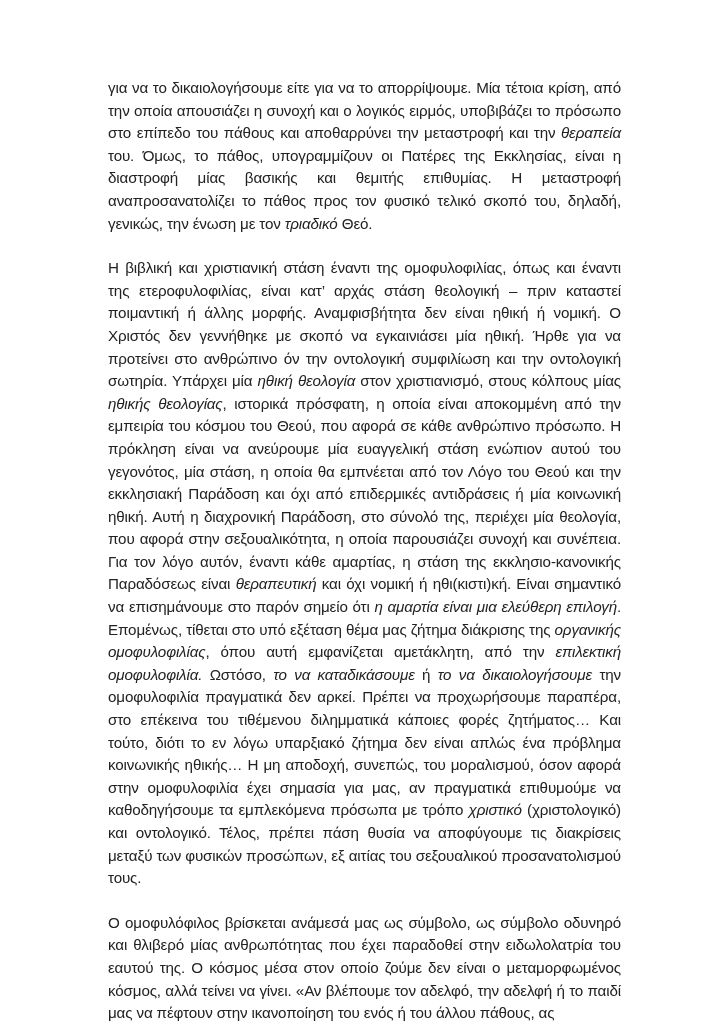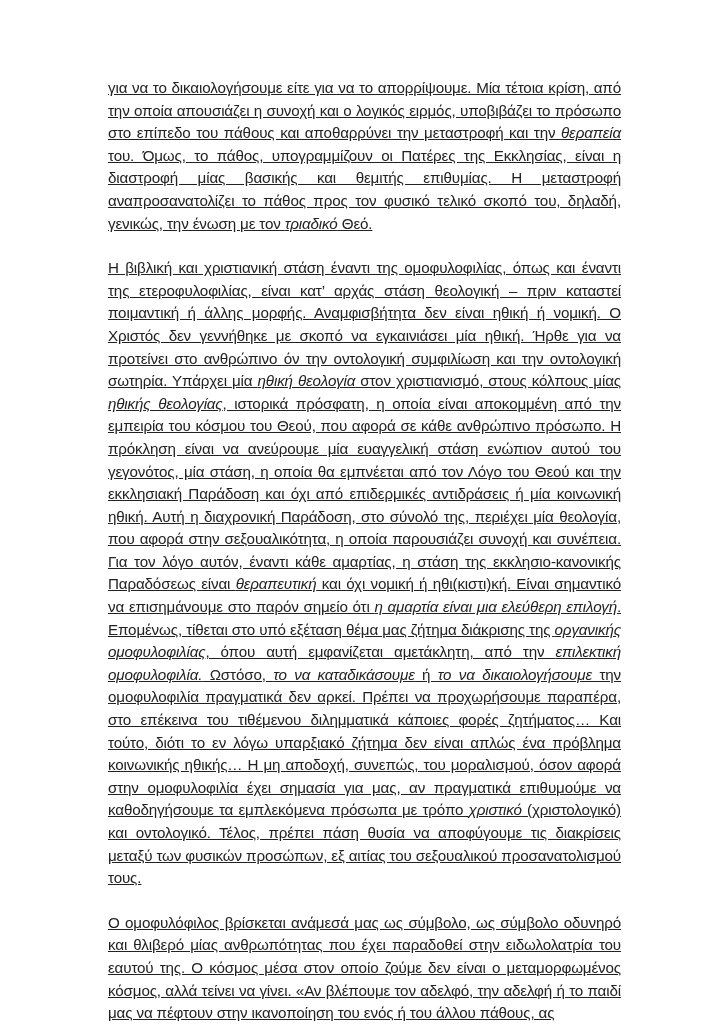--- a/index.html
+++ b/index.html
@@ -20,21 +20,20 @@
       width: 513px;
       font-family: "Liberation Sans", sans-serif;
       font-size: 15.2px;
       line-height: 22.6px;
       color: #222222;
       text-align: justify;
       letter-spacing: -0.15px;
     }
     .para {
       margin: 0 0 22px 0;
-      text-decoration: underline;
     }
     .para:last-child { margin-bottom: 0; }
     .it { font-style: italic; }
   </style>
 </head>
 <body>
 
 <div class="page">
   <p class="para">
     <span>για να το δικαιολογήσουμε είτε για να το απορρίψουμε. Μία τέτοια κρίση, από την οποία απουσιάζει η συνοχή και ο λογικός ειρμός, υποβιβάζει το πρόσωπο στο επίπεδο του πάθους και αποθαρρύνει την μεταστροφή και την </span><span class="it">θεραπεία</span><span> του. Όμως, το πάθος, υπογραμμίζουν οι Πατέρες της Εκκλησίας, είναι η διαστροφή μίας βασικής και θεμιτής επιθυμίας. Η μεταστροφή αναπροσανατολίζει το πάθος προς τον φυσικό τελικό σκοπό του, δηλαδή, γενικώς, την ένωση με τον </span><span class="it">τριαδικό</span><span> Θεό.</span>

